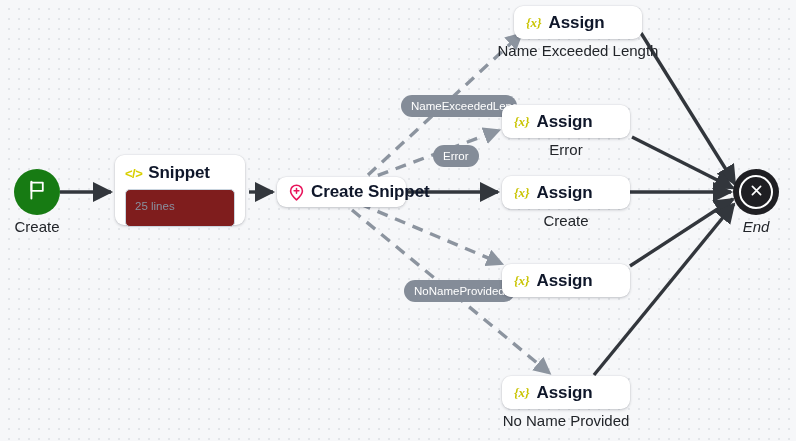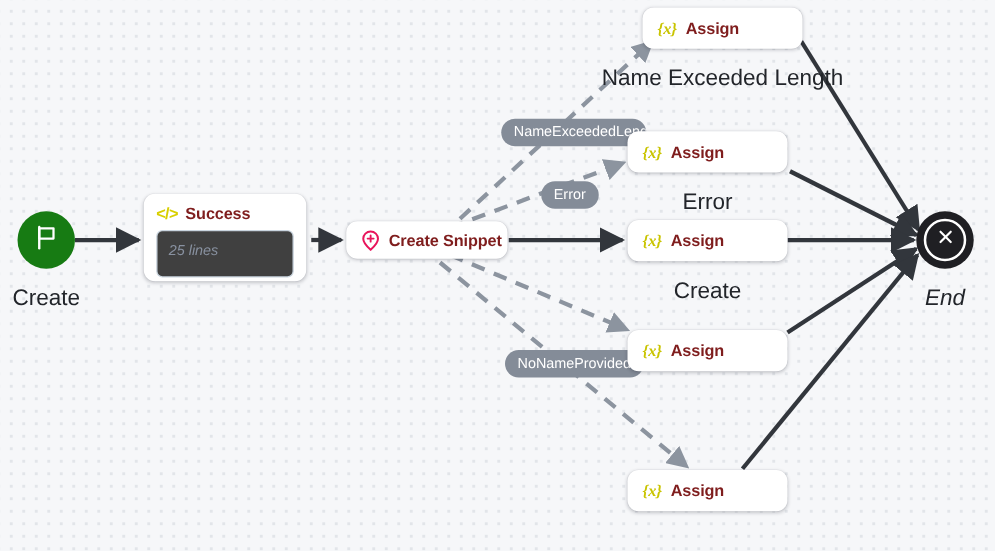--- a/index.html
+++ b/index.html
@@ -58,45 +58,45 @@
     align-items: center;
     justify-content: center;
   }
 
   
   .caption {
     position: absolute;
     top: 100%;
     left: 50%;
     transform: translateX(-50%);
-    margin-top: 16px;
-    font-size: 18px;
+    margin-top: 5px;
+    font-size: 15px;
     color: #22252a;
     white-space: nowrap;
     line-height: 14px;
   }
 
   
   .card {
     background: #ffffff;
     border-radius: 9px;
     box-shadow: 0 1px 3px rgba(20, 25, 35, 0.22), 0 0 0 0.5px rgba(20, 25, 35, 0.05);
     box-sizing: border-box;
   }
   .card-head {
     display: flex;
     align-items: center;
     gap: 7px;
     padding: 0 12px;
     height: 100%;
   }
   .card-title {
-    font-size: 13px;
+    font-size: 17px;
     font-weight: bold;
-    color: #7f1d1d;
+    color: #0f172a;
     letter-spacing: -0.1px;
     white-space: nowrap;
   }
 
   .assign-node {
     width: 128px;
     height: 33px;
   }
   .assign-icon {
     font-size: 13px;
@@ -125,22 +125,21 @@
     font-weight: bold;
     line-height: 1;
     letter-spacing: -0.5px;
   }
   .snippet-box {
     border: 1px solid #c9d4de;
     border-radius: 5px;
     height: 38px;
     padding: 6px 9px;
     box-sizing: border-box;
-    background: #404040;
-    font-style: italic;
+    background: #7f1d1d;
   }
   .snippet-lines {
     font-size: 11.5px;
     color: #8891a0;
   }
 
   
   .source-node {
     width: 129px;
     height: 30px;
@@ -208,21 +207,21 @@
         </svg>
       </span>
     </div>
     <div class="caption">Create</div>
   </div>
 
   <div class="node" style="left:115px; top:155px;">
     <div class="card snippet-node">
       <div class="snippet-head">
         <span class="snippet-icon">&lt;/&gt;</span>
-        <span class="card-title">Success</span>
+        <span class="card-title">Snippet</span>
       </div>
       <div class="snippet-box">
         <span class="snippet-lines">25 lines</span>
       </div>
     </div>
   </div>
 
   <div class="node" style="left:277px; top:177px;">
     <div class="card source-node">
       <div class="card-head">
@@ -290,20 +289,21 @@
     </div>
   </div>
 
   <div class="node" style="left:502px; top:376px;">
     <div class="card assign-node">
       <div class="card-head">
         <span class="assign-icon">{x}</span>
         <span class="card-title">Assign</span>
       </div>
     </div>
+    <div class="caption">No Name Provided</div>
   </div>
 
   <div class="node" style="left:733px; top:169px;font-style:italic;">
     <div class="circle-node end-circle">
       <div class="end-ring">
         <span>
           <svg width="13" height="13" viewBox="0 0 13 13" xmlns="http://www.w3.org/2000/svg">
             <path d="M2.4,2.4 L10.6,10.6 M10.6,2.4 L2.4,10.6" stroke="#ffffff" stroke-width="1.7" stroke-linecap="round"></path>
           </svg>
         </span>

